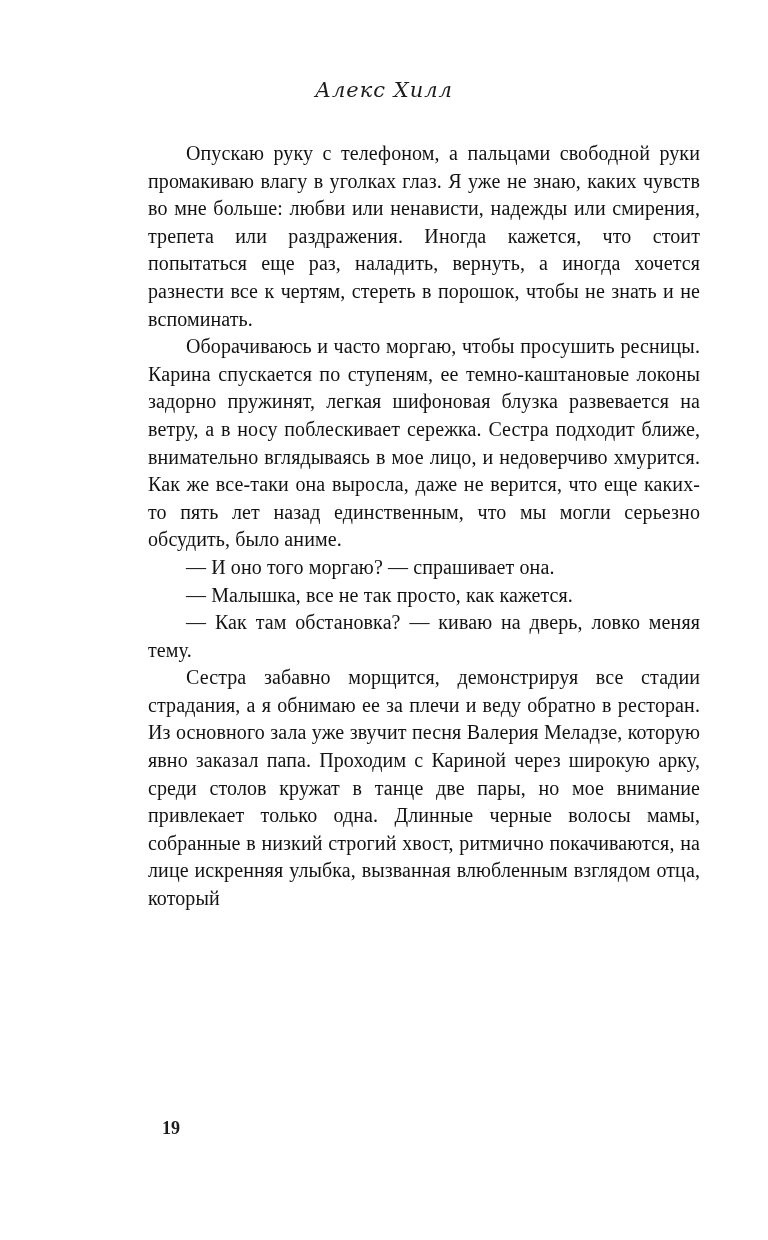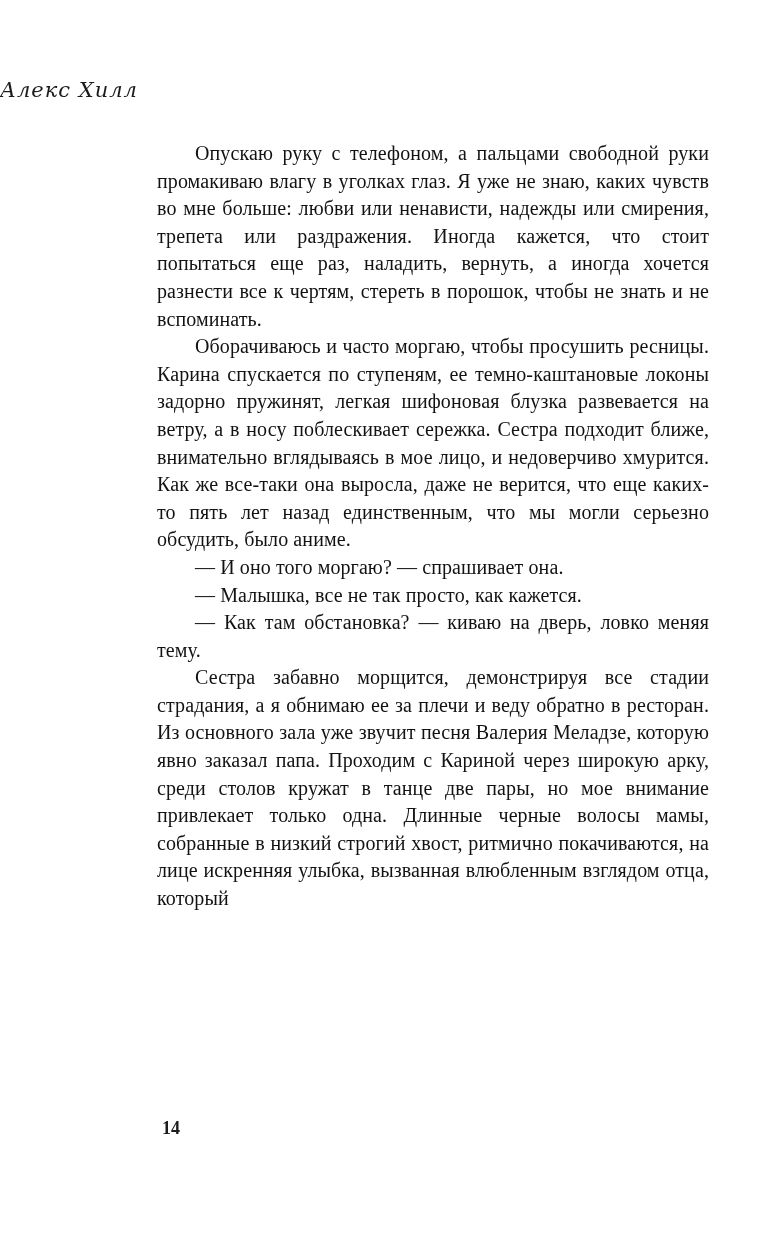--- a/index.html
+++ b/index.html
@@ -14,30 +14,31 @@
     background: #ffffff;
     overflow: hidden;
     font-family: "Liberation Serif", serif;
     color: #121212;
   }
   .running-head {
     position: absolute;
     top: 78px;
     left: 0;
     width: 100%;
+    text-align: center;
     font-family: "DejaVu Serif", serif;
     font-style: italic;
     font-size: 21px;
     letter-spacing: 1px;
     color: #1c1c1c;
   }
   .text-block {
     position: absolute;
     top: 140px;
-    left: 157px;
+    left: 148px;
     width: 552px;
     font-size: 20px;
     line-height: 27.6px;
     text-align: justify;
     letter-spacing: 0.1px;
   }
   .text-block p {
     margin: 0;
     padding: 0;
     text-indent: 38px;
@@ -60,15 +61,15 @@
 
   <div class="text-block">
     <p>Опускаю руку с телефоном, а пальцами свободной руки промакиваю влагу в уголках глаз. Я уже не знаю, каких чувств во мне больше: любви или ненависти, надежды или смирения, трепета или раздражения. Иногда кажется, что стоит попытаться еще раз, наладить, вернуть, а иногда хочется разнести все к чертям, стереть в порошок, чтобы не знать и не вспоминать.</p>
     <p>Оборачиваюсь и часто моргаю, чтобы просушить ресницы. Карина спускается по ступеням, ее темно-каштановые локоны задорно пружинят, легкая шифоновая блузка развевается на ветру, а в носу поблескивает сережка. Сестра подходит ближе, внимательно вглядываясь в мое лицо, и недоверчиво хмурится. Как же все-таки она выросла, даже не верится, что еще каких-то пять лет назад единственным, что мы могли серьезно обсудить, было аниме.</p>
     <p>— И оно того моргаю? — спрашивает она.</p>
     <p>— Малышка, все не так просто, как кажется.</p>
     <p>— Как там обстановка? — киваю на дверь, ловко меняя тему.</p>
     <p>Сестра забавно морщится, демонстрируя все стадии страдания, а я обнимаю ее за плечи и веду обратно в ресторан. Из основного зала уже звучит песня Валерия Меладзе, которую явно заказал папа. Проходим с Кариной через широкую арку, среди столов кружат в танце две пары, но мое внимание привлекает только одна. Длинные черные волосы мамы, собранные в низкий строгий хвост, ритмично покачиваются, на лице искренняя улыбка, вызванная влюбленным взглядом отца, который</p>
   </div>
 
-  <div class="page-number">14</div>
+  <div class="page-number">19</div>
 
 </div>
 
 </body></html>

